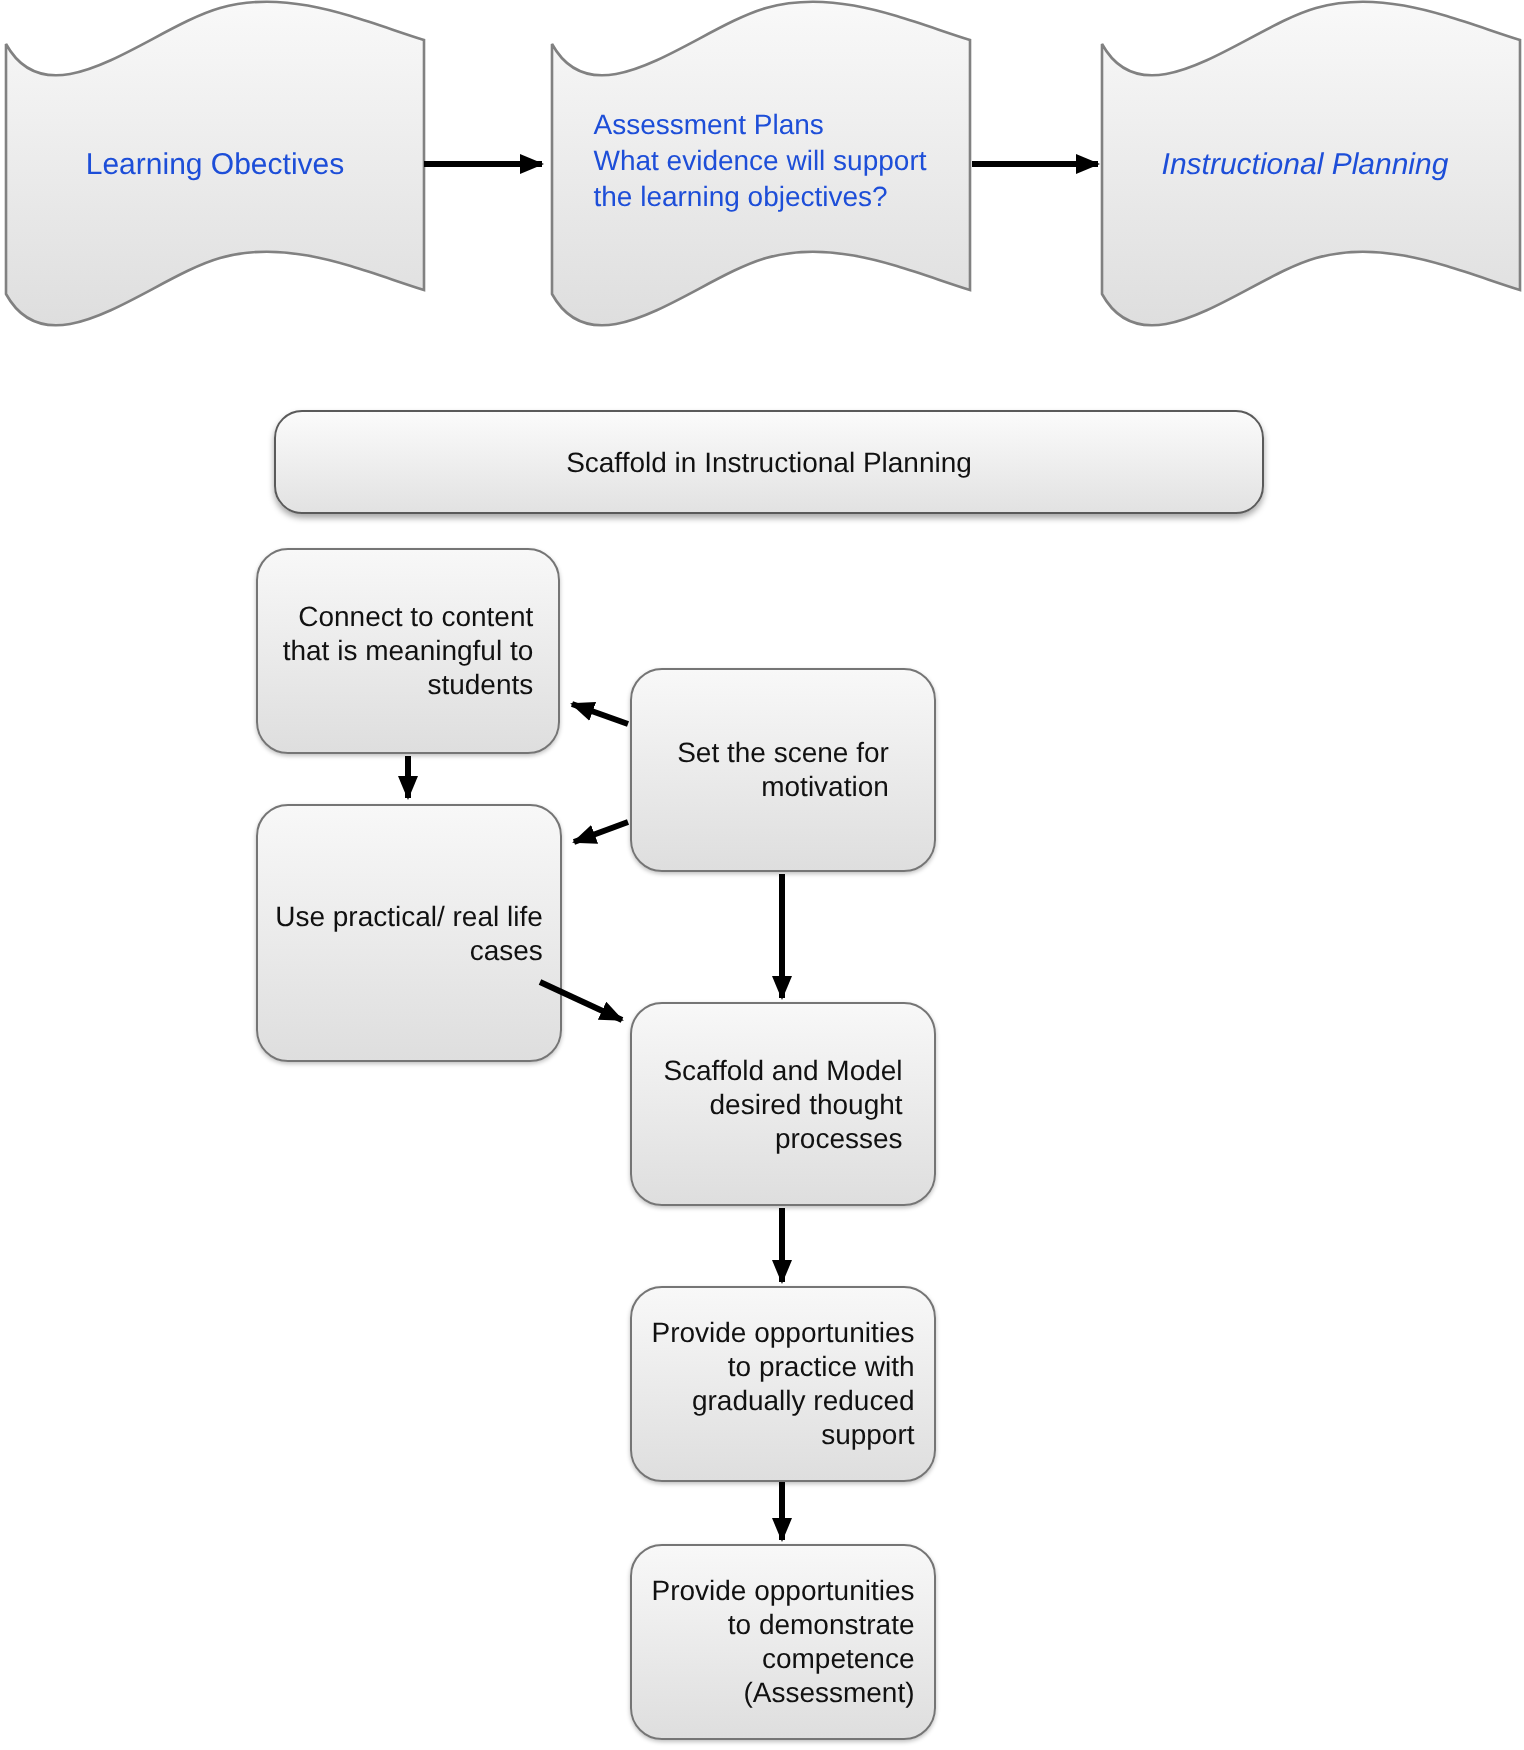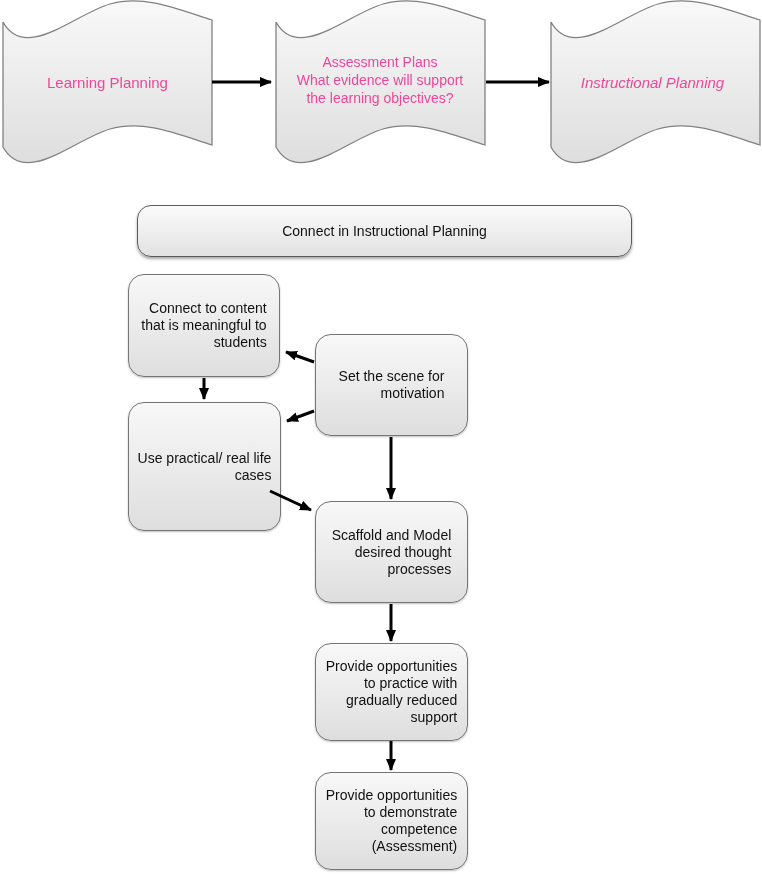--- a/index.html
+++ b/index.html
@@ -17,25 +17,24 @@
     top: 0;
     width: 215px;
     height: 180px;
     overflow: visible;
   }
   .wave-label {
     position: absolute;
     display: flex;
     align-items: center;
     justify-content: center;
-    text-align: center;
     white-space: pre-line;
     font-size: 15px;
     line-height: 18px;
-    color: #ec4899;
+    color: #1d4ed8;
   }
   .banner {
     position: absolute;
     left: 137px; top: 205px;
     width: 495px; height: 52px;
     box-sizing: border-box;
     border: 1.5px solid #5a5a5a;
     border-radius: 14px;
     background: linear-gradient(#fbfbfb, #e2e2e2);
     box-shadow: 0 2px 3px rgba(0,0,0,0.35);
@@ -92,28 +91,28 @@
   <svg class="wave" style="left:0px" viewBox="0 0 215 180">
     <path d="M 3 22 C 25 62, 75 14, 110 4 C 145 -6, 180 10, 212 20 L 212 145 C 180 135, 145 119, 110 129 C 75 139, 25 187, 3 147 Z" fill="url(#waveGrad)" stroke="#818181" stroke-width="1.3"></path>
   </svg>
   <svg class="wave" style="left:273px" viewBox="0 0 215 180">
     <path d="M 3 22 C 25 62, 75 14, 110 4 C 145 -6, 180 10, 212 20 L 212 145 C 180 135, 145 119, 110 129 C 75 139, 25 187, 3 147 Z" fill="url(#waveGrad)" stroke="#818181" stroke-width="1.3"></path>
   </svg>
   <svg class="wave" style="left:548px" viewBox="0 0 215 180">
     <path d="M 3 22 C 25 62, 75 14, 110 4 C 145 -6, 180 10, 212 20 L 212 145 C 180 135, 145 119, 110 129 C 75 139, 25 187, 3 147 Z" fill="url(#waveGrad)" stroke="#818181" stroke-width="1.3"></path>
   </svg>
 
-  <div class="wave-label" style="left:10px;  top:38px; width:195px; height:90px;">Learning Planning</div>
+  <div class="wave-label" style="left:10px;  top:38px; width:195px; height:90px;">Learning Obectives</div>
   <div class="wave-label" style="left:280px; top:28px; width:200px; height:104px; font-size:14px;">Assessment Plans
 What evidence will support
 the learning objectives?</div>
   <div class="wave-label" style="left:555px; top:38px; width:195px; height:90px;font-style:italic;">Instructional Planning</div>
 
   <div class="banner">
-    <span>Connect in Instructional Planning</span>
+    <span>Scaffold in Instructional Planning</span>
   </div>
 
   <div class="fbox" id="box-connect">
     <span>Connect to content
 that is meaningful to
 students</span>
   </div>
   <div class="fbox" id="box-motivation">
     <span>Set the scene for
 motivation</span>

